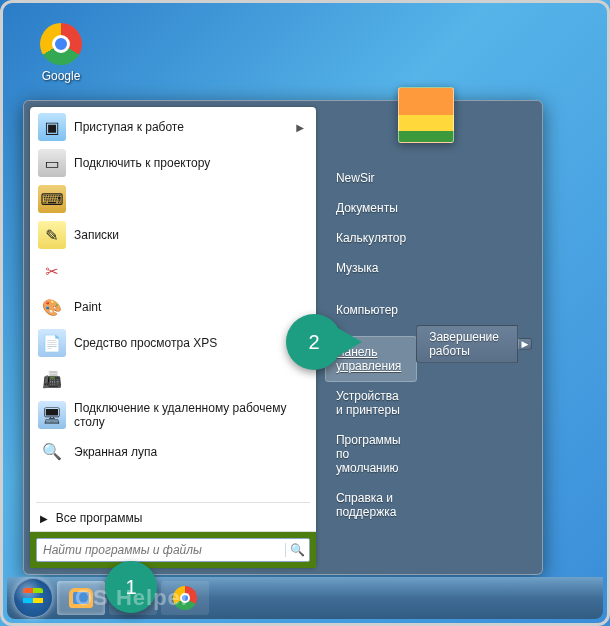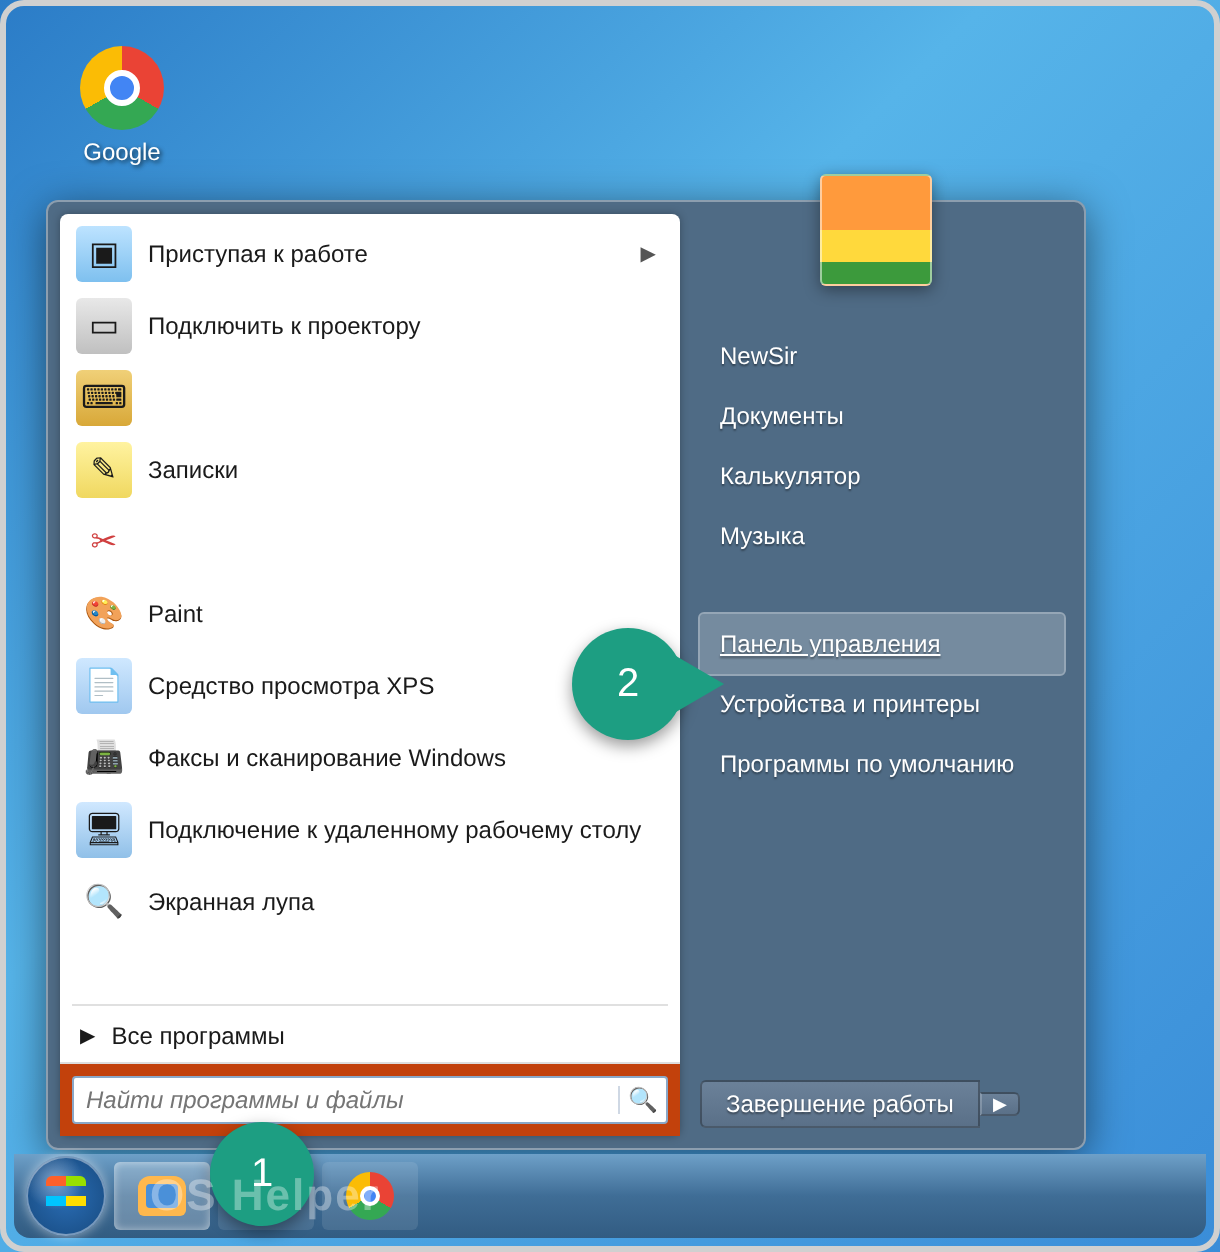--- a/index.html
+++ b/index.html
@@ -75,42 +75,42 @@
     }
     .prog-label { flex: 1; font-size: 12px; line-height: 1.2; }
     .submenu-arrow { color: #555; font-size: 10px; margin-right: 4px; }
     .separator { height: 1px; background: #e0e0e0; margin: 2px 6px; }
     .all-programs {
       display: flex; align-items: center; gap: 8px;
       padding: 6px 10px; color: #1a1a1a;
     }
     .all-programs .tri { font-size: 10px; }
     .search-row {
-      padding: 6px; background: #c2410c;
+      padding: 6px; background: #4d7c0f;
       border-top: 1px solid #ddd;
     }
     .search-box {
       display: flex; align-items: center;
       border: 1px solid #8aa7c7; border-radius: 2px;
       background: #fff; height: 24px;
     }
     .search-box input {
       flex: 1; border: none; outline: none;
       padding: 0 6px; font-style: italic; color: #666;
       font-size: 12px; font-family: inherit;
     }
     .search-box .mag {
       width: 24px; text-align: center; color: #4d6d99;
       border-left: 1px solid #cfd8e4;
     }
     
     .right-panel {
       flex: 1; padding: 8px 4px 4px 10px;
       color: #fff; position: relative;
-      display: flex; flex-direction: column;
+      display: flex; flex-direction: row;
     }
     .user-pic {
       position: absolute;
       top: -20px;
       left: 50%;
       transform: translateX(-50%);
       width: 56px; height: 56px;
       border: 1px solid rgba(255,255,255,0.5);
       border-radius: 3px;
       background: linear-gradient(#ff9a3c 0 50%, #ffd93c 50% 80%, #3c9a3c 80%);
@@ -278,21 +278,20 @@
         <div class="prog-item">
           <div class="prog-icon ic-paint">🎨</div>
           <div class="prog-label">Paint</div>
         </div>
         <div class="prog-item">
           <div class="prog-icon ic-xps">📄</div>
           <div class="prog-label">Средство просмотра XPS</div>
         </div>
         <div class="prog-item">
           <div class="prog-icon ic-fax">📠</div>
-          <div class="prog-label">Факсы и сканирование Windows</div>
         </div>
         <div class="prog-item">
           <div class="prog-icon ic-rdp">🖥</div>
           <div class="prog-label">Подключение к удаленному рабочему столу</div>
         </div>
         <div class="prog-item">
           <div class="prog-icon ic-mag">🔍</div>
           <div class="prog-label">Экранная лупа</div>
         </div>
       </div>
@@ -312,24 +311,26 @@
   <div class="right-panel">
     <div class="user-pic"></div>
     <div class="right-links" id="right-links">
       <div class="right-link">
         <span>NewSir</span>
       </div>
     <div class="right-link"><span>Документы</span></div>
         <div class="right-link"><span>Калькулятор</span></div>
         <div class="right-link"><span>Музыка</span></div>
         <div class="right-gap"></div>
+        <div class="right-link"><span>Компьютер</span></div>
         <div class="right-gap"></div>
         <div class="right-link hl"><span>Панель управления</span></div>
         <div class="right-link"><span>Устройства и принтеры</span></div>
         <div class="right-link"><span>Программы по умолчанию</span></div>
+        <div class="right-link"><span>Справка и поддержка</span></div>
       </div>
     <div class="shutdown-row">
       <div class="shutdown-btn">
         <span>Завершение работы</span>
       </div>
       <div class="shutdown-arrow">▶</div>
     </div>
   </div>
 </div>
 

